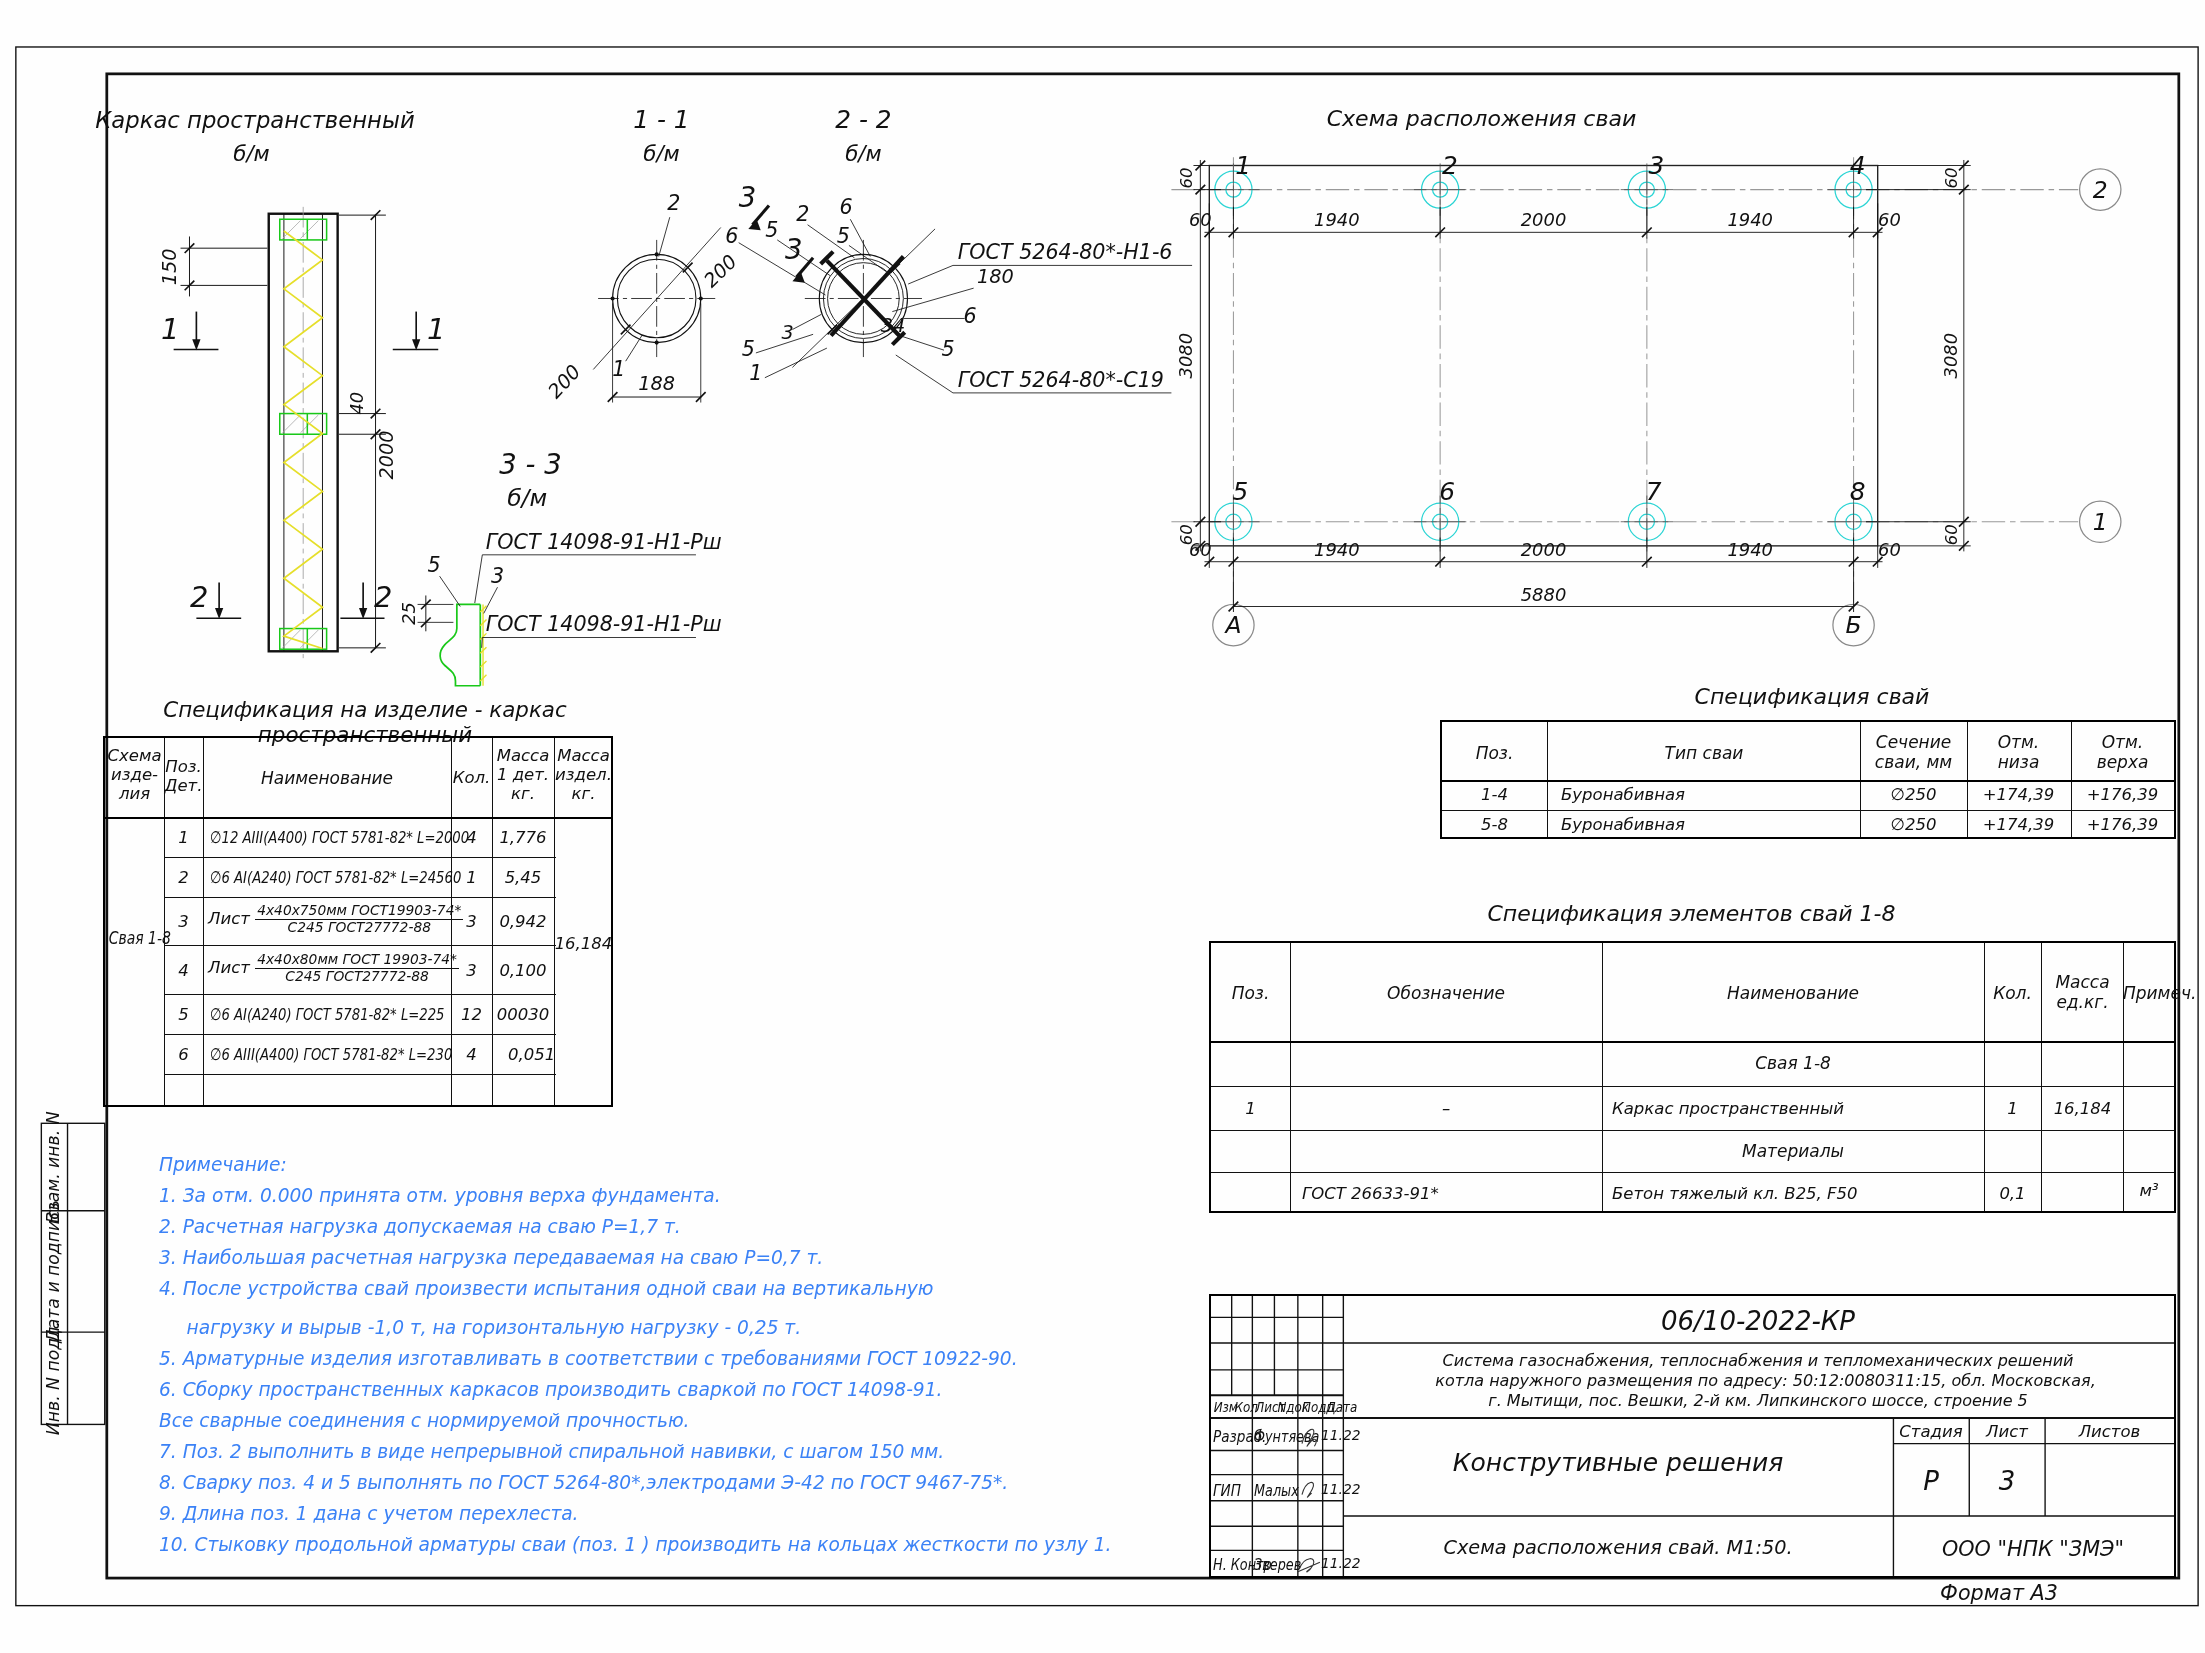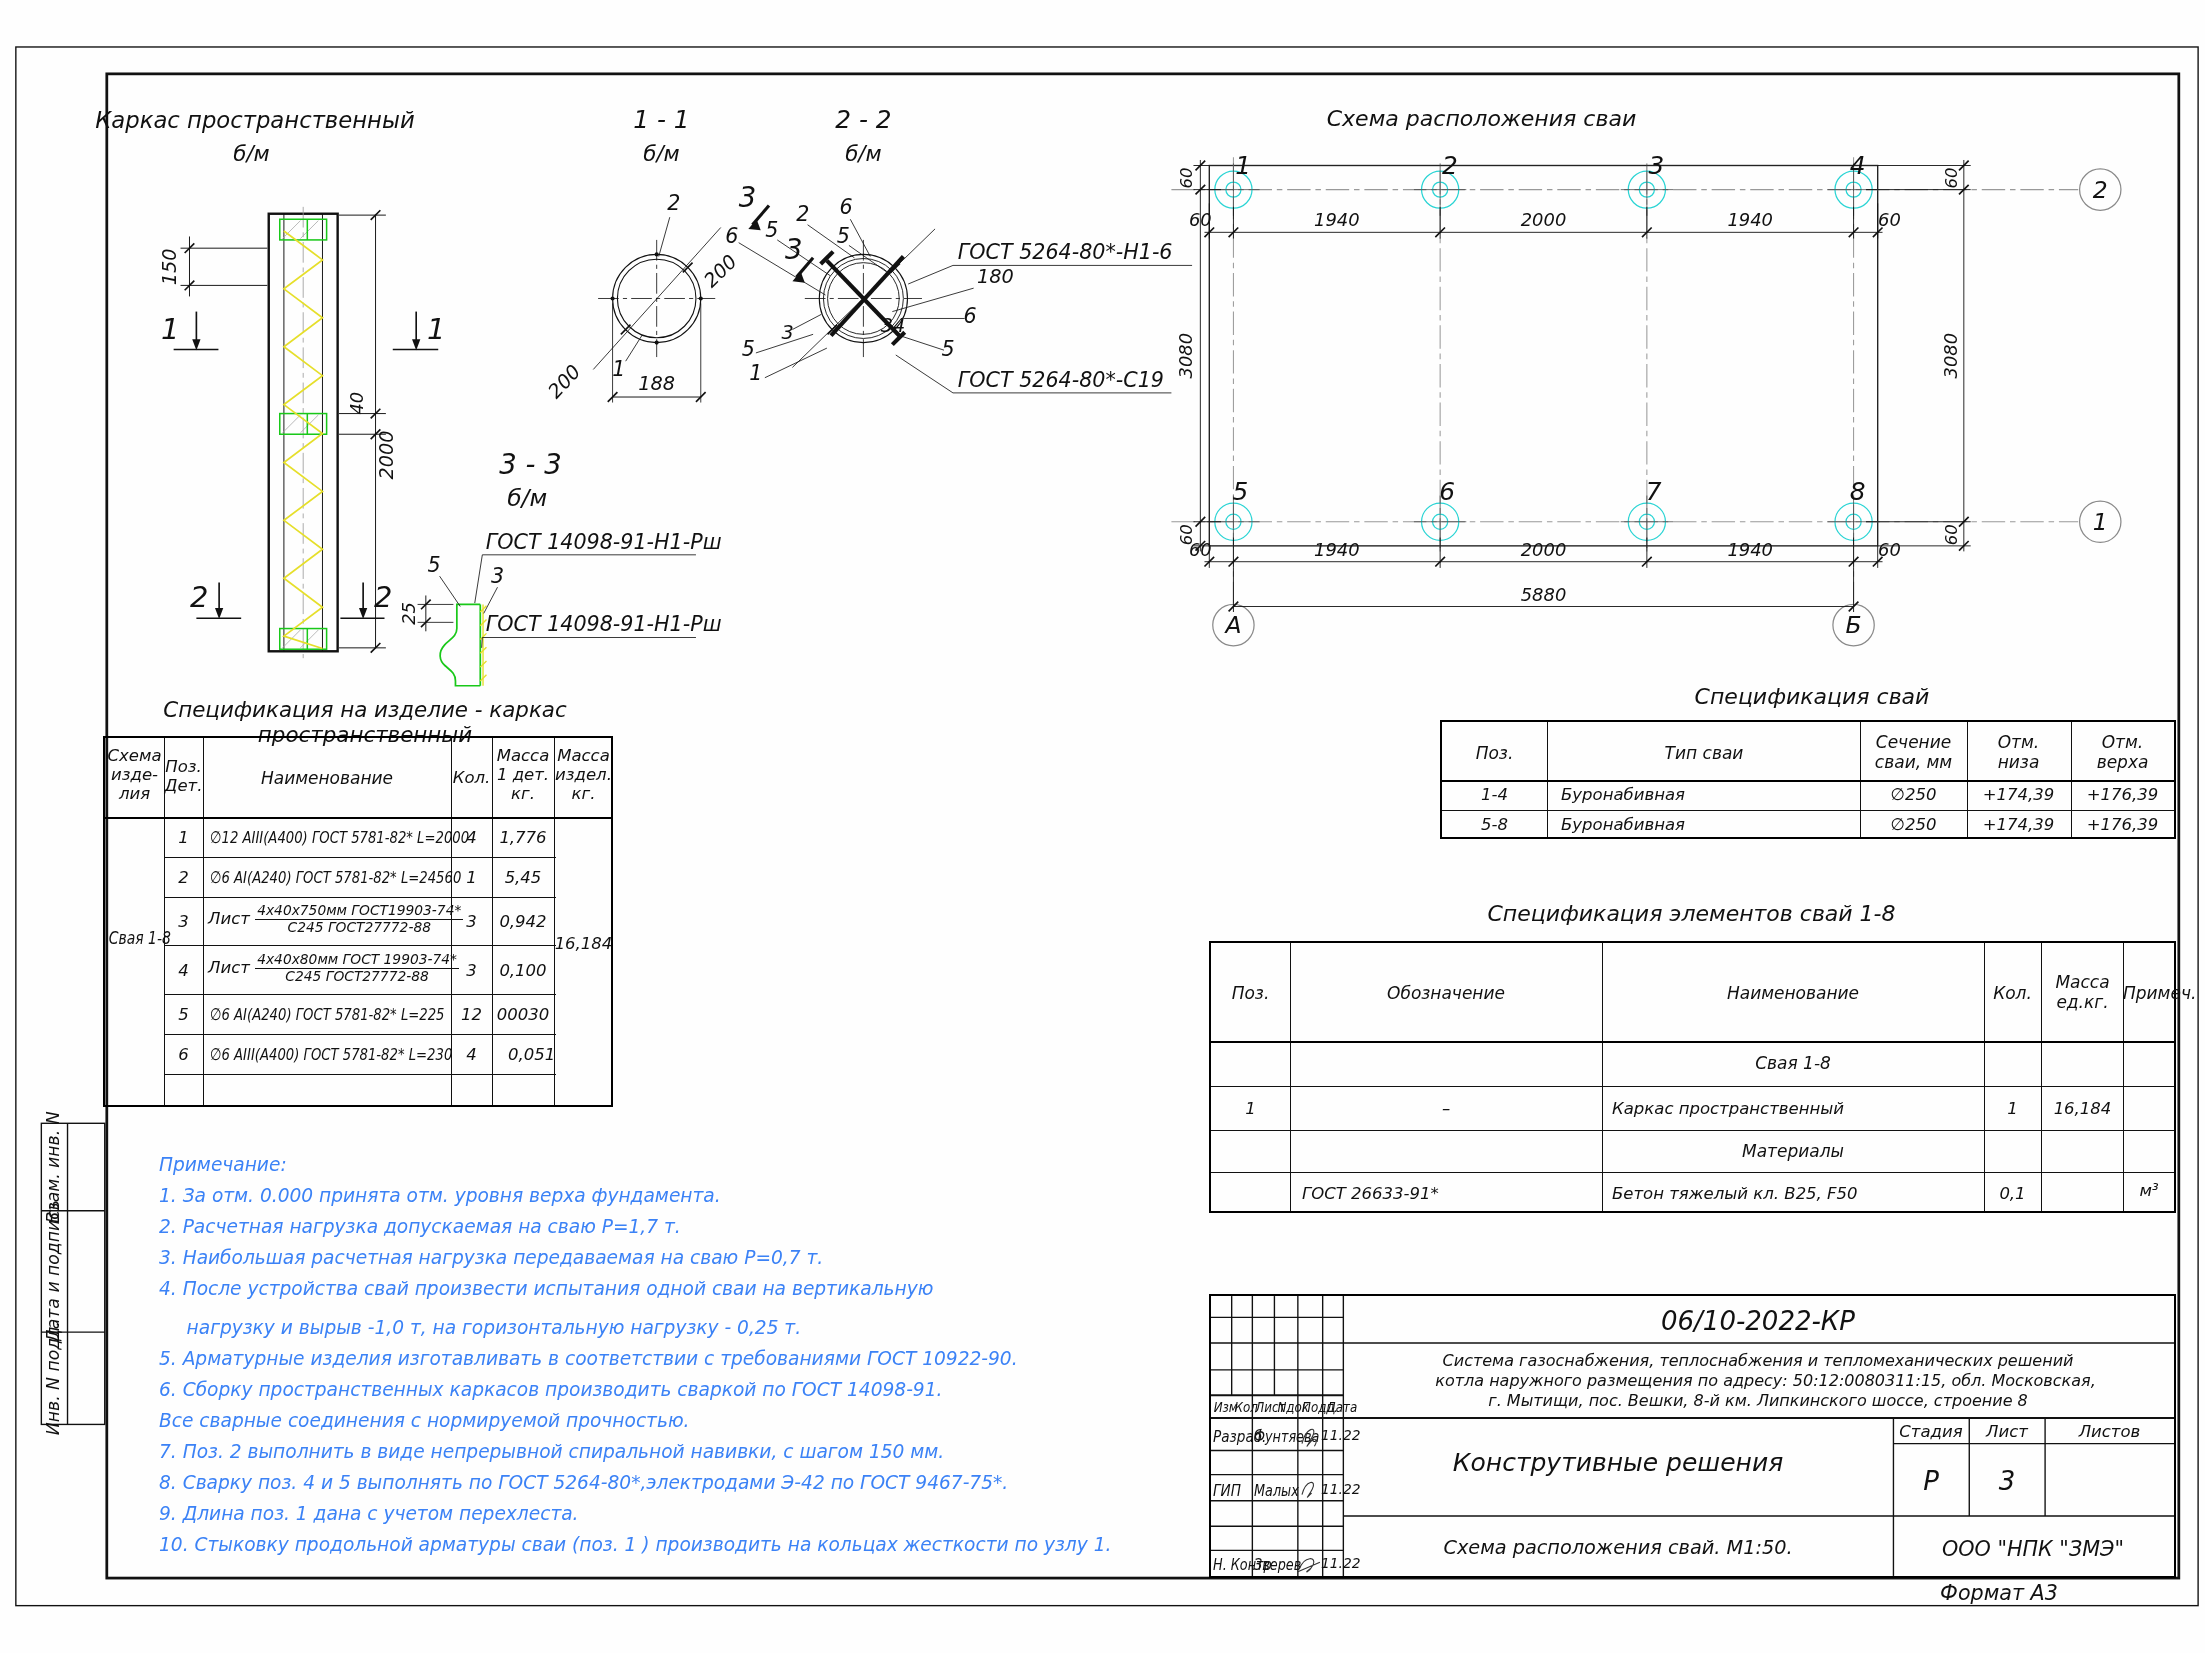--- a/index.html
+++ b/index.html
@@ -583,21 +583,21 @@
   <div class="cell nw cx85" style="left:2.1px;top:185px;font-size:16px;">ГИП</div>
   <div class="cell nw cx80" style="left:43px;top:185px;font-size:16px;">Малых</div>
   <div class="cell tc" style="left:110px;top:185px;width:22px;font-size:13.8px;">11.22</div>
   <div class="cell nw cx80" style="left:2.1px;top:259px;font-size:16px;">Н. Контр</div>
   <div class="cell nw cx80" style="left:43px;top:259px;font-size:16px;">Зверев</div>
   <div class="cell tc" style="left:110px;top:259px;width:22px;font-size:13.8px;">11.22</div>
 
   <div class="cell tc" style="left:132px;top:9.6px;width:830px;font-size:26px;">06/10-2022-КР</div>
   <div class="cell tc" style="left:132px;top:55px;width:830px;font-size:16px;">Система газоснабжения, теплоснабжения и тепломеханических решений</div>
   <div class="cell tc" style="left:132px;top:75px;width:830px;font-size:16px;padding-left:15px;">котла наружного размещения по адресу: 50:12:0080311:15, обл. Московская,</div>
-  <div class="cell tc" style="left:132px;top:95px;width:830px;font-size:16px;">г. Мытищи, пос. Вешки, 8-й км. Липкинского шоссе, строение 8</div>
+  <div class="cell tc" style="left:132px;top:95px;width:830px;font-size:16px;">г. Мытищи, пос. Вешки, 2-й км. Липкинского шоссе, строение 5</div>
   <div class="cell tc" style="left:132px;top:152px;width:550px;font-size:25px;">Конструтивные решения</div>
   <div class="cell tc" style="left:132px;top:240px;width:550px;font-size:19.3px;">Схема расположения свай. М1:50.</div>
   <div class="cell tc" style="left:682px;top:126px;width:76px;font-size:16.5px;">Стадия</div>
   <div class="cell tc" style="left:758px;top:126px;width:76px;font-size:16.5px;">Лист</div>
   <div class="cell tc" style="left:834px;top:126px;width:129px;font-size:16.5px;">Листов</div>
   <div class="cell tc" style="left:682px;top:170px;width:76px;font-size:26px;">Р</div>
   <div class="cell tc" style="left:758px;top:170px;width:76px;font-size:26px;">3</div>
   <div class="cell tc" style="left:682px;top:241px;width:280px;font-size:20.7px;">ООО "НПК "ЗМЭ"</div>
 </div>
 

